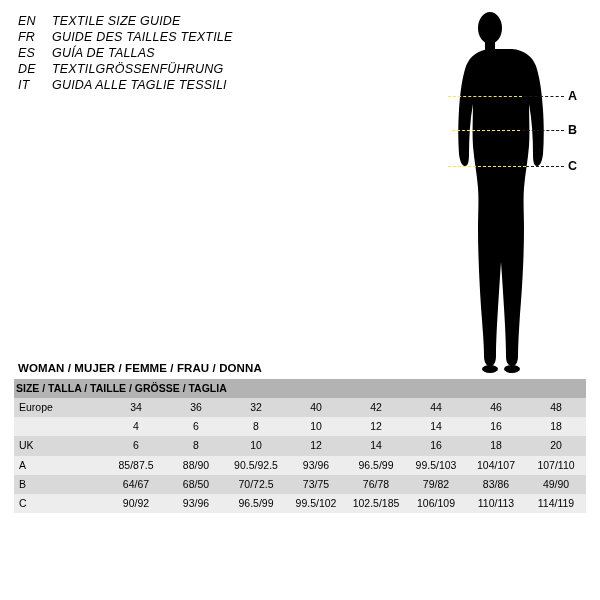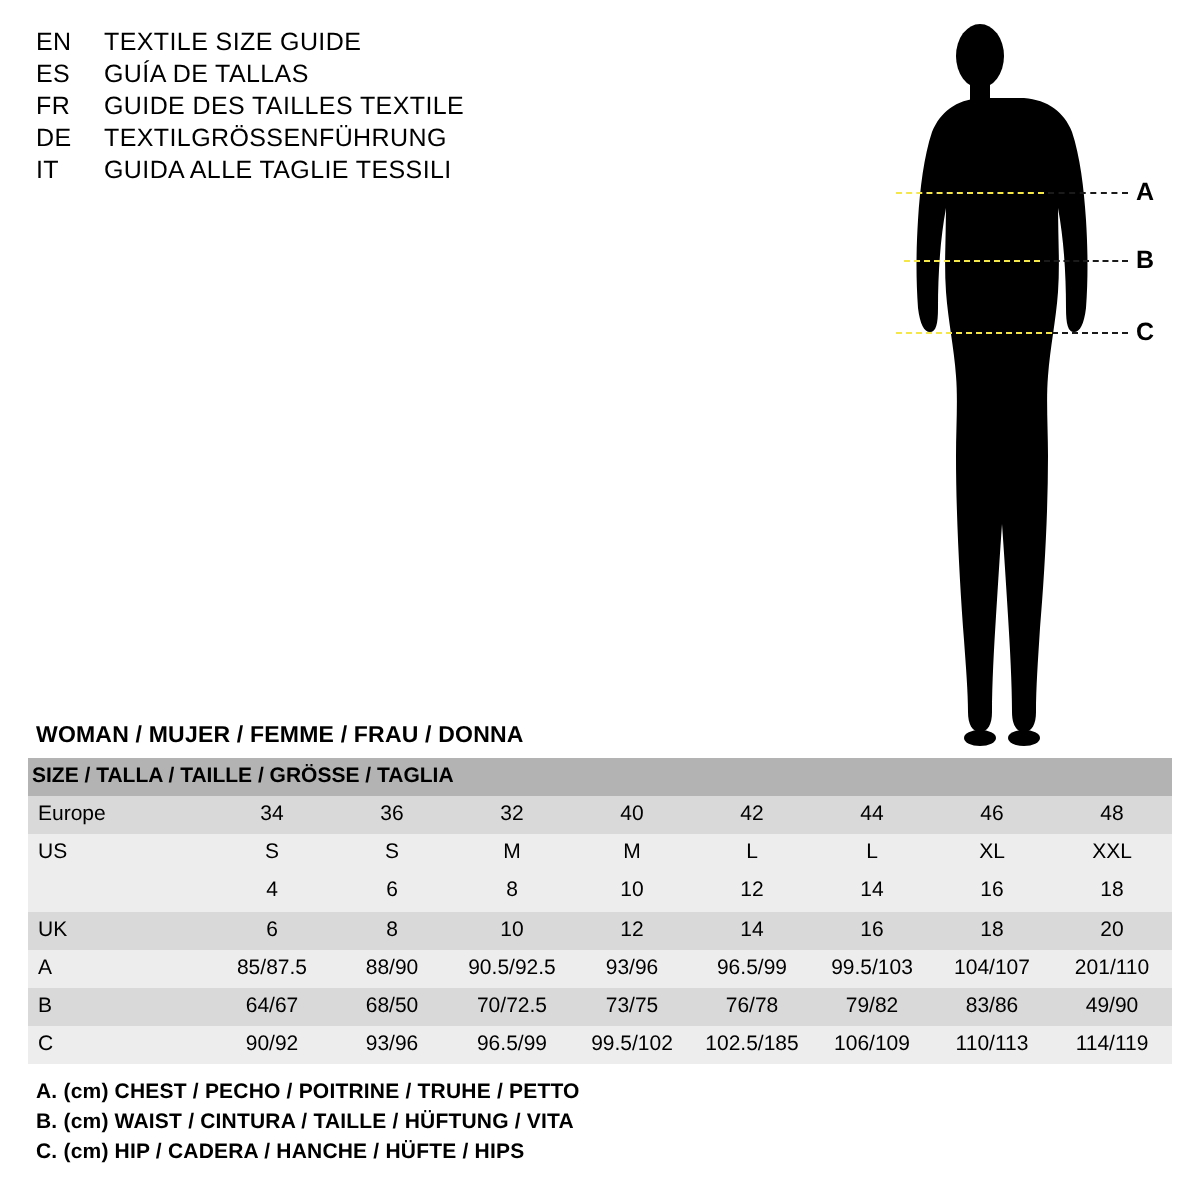--- a/index.html
+++ b/index.html
@@ -25,20 +25,21 @@
   .titles {
     position: absolute;
     left: 18px;
     top: 14px;
     width: 300px;
   }
   .title-row {
     display: flex;
     align-items: flex-start;
     margin-bottom: 2px;
+    font-style: italic;
   }
   .title-lang {
     width: 34px;
     font-size: 12.5px;
     letter-spacing: 0.2px;
   }
   .title-text {
     font-size: 12.5px;
     letter-spacing: 0.2px;
   }
@@ -125,26 +126,26 @@
 <body>
 
 <div class="page">
 
   <div class="titles">
     <div class="title-row">
       <span class="title-lang">EN</span>
       <span class="title-text">TEXTILE SIZE GUIDE</span>
     </div>
     <div class="title-row">
+      <span class="title-lang">FR</span>
+      <span class="title-text">GUIDE DES TAILLES TEXTILE</span>
+    </div>
+    <div class="title-row">
       <span class="title-lang">ES</span>
       <span class="title-text">GUÍA DE TALLAS</span>
-    </div>
-    <div class="title-row">
-      <span class="title-lang">FR</span>
-      <span class="title-text">GUIDE DES TAILLES TEXTILE</span>
     </div>
     <div class="title-row">
       <span class="title-lang">DE</span>
       <span class="title-text">TEXTILGRÖSSENFÜHRUNG</span>
     </div>
     <div class="title-row">
       <span class="title-lang">IT</span>
       <span class="title-text">GUIDA ALLE TAGLIE TESSILI</span>
     </div>
   </div>
@@ -232,31 +233,20 @@
           <td>34</td>
           <td>36</td>
           <td>32</td>
           <td>40</td>
           <td>42</td>
           <td>44</td>
           <td>46</td>
           <td>48</td>
         </tr>
 
-        <tr class="band-light">
-          <td class="rowhead">US</td>
-          <td>S</td>
-          <td>S</td>
-          <td>M</td>
-          <td>M</td>
-          <td>L</td>
-          <td>L</td>
-          <td>XL</td>
-          <td>XXL</td>
-        </tr>
 
         <tr class="band-light">
           <td class="rowhead"></td>
           <td>4</td>
           <td>6</td>
           <td>8</td>
           <td>10</td>
           <td>12</td>
           <td>14</td>
           <td>16</td>
@@ -277,21 +267,21 @@
 
         <tr class="band-light">
           <td class="rowhead">A</td>
           <td>85/87.5</td>
           <td>88/90</td>
           <td>90.5/92.5</td>
           <td>93/96</td>
           <td>96.5/99</td>
           <td>99.5/103</td>
           <td>104/107</td>
-          <td>201/110</td>
+          <td>107/110</td>
         </tr>
 
         <tr class="band-grey">
           <td class="rowhead">B</td>
           <td>64/67</td>
           <td>68/50</td>
           <td>70/72.5</td>
           <td>73/75</td>
           <td>76/78</td>
           <td>79/82</td>
@@ -307,19 +297,14 @@
           <td>99.5/102</td>
           <td>102.5/185</td>
           <td>106/109</td>
           <td>110/113</td>
           <td>114/119</td>
         </tr>
       </tbody>
     </table>
   </div>
 
-  <div class="legend">
-    <div>A. (cm) CHEST / PECHO / POITRINE / TRUHE / PETTO</div>
-    <div>B. (cm) WAIST / CINTURA / TAILLE / HÜFTUNG / VITA</div>
-    <div>C. (cm) HIP / CADERA / HANCHE / HÜFTE / HIPS</div>
-  </div>
 
 </div>
 
 </body></html>

